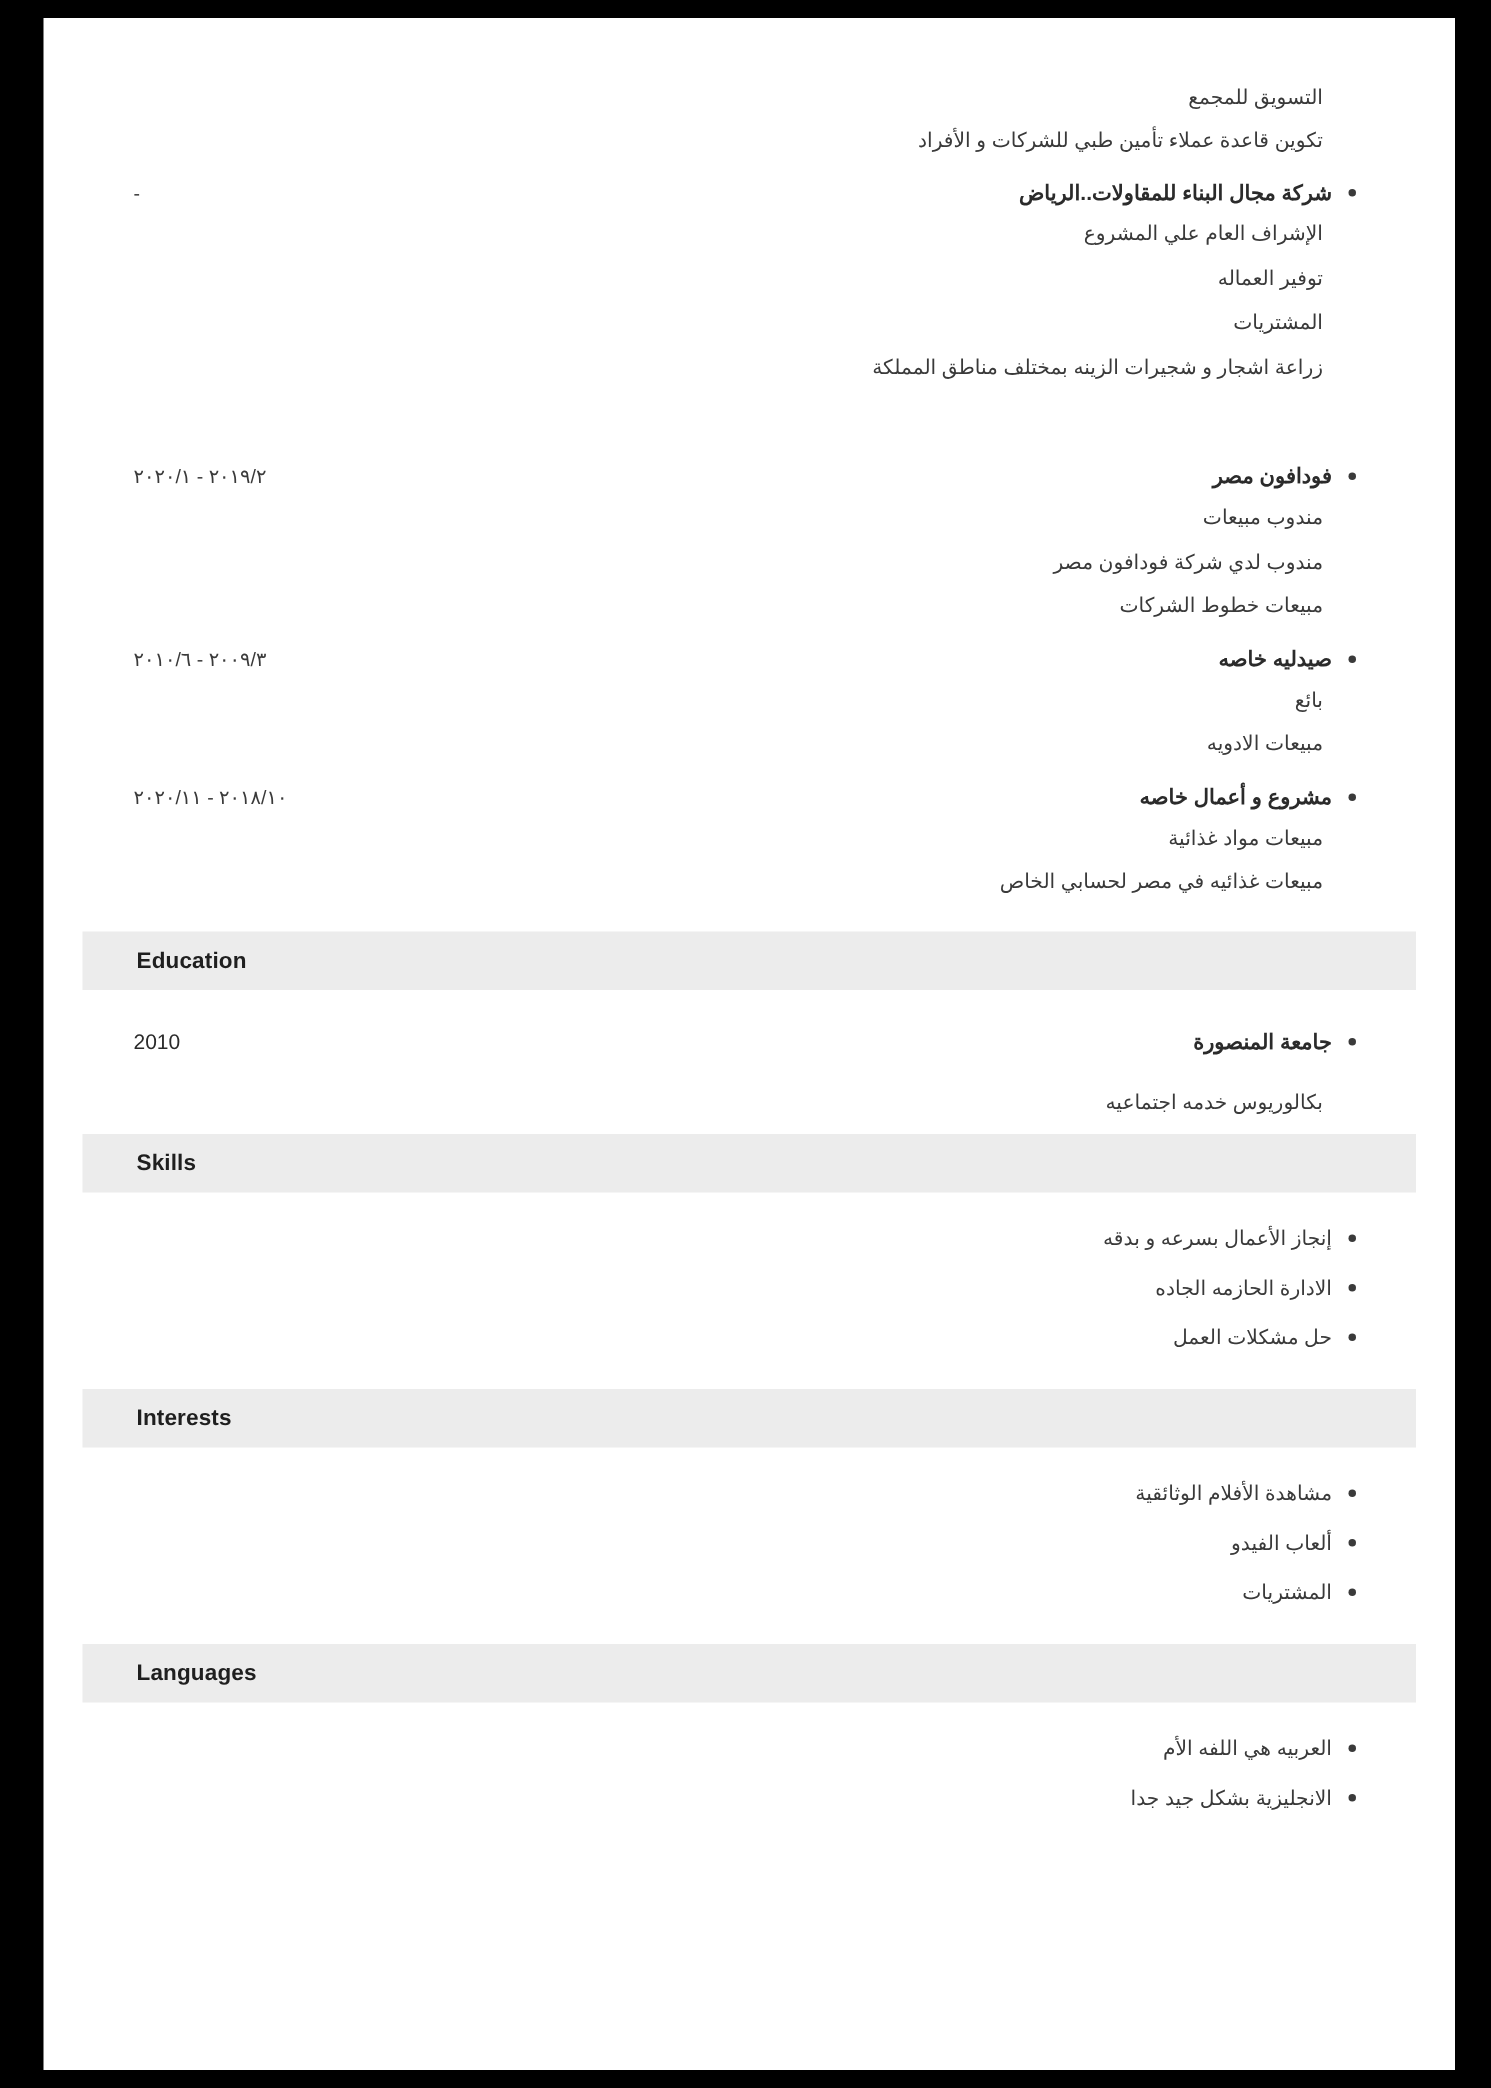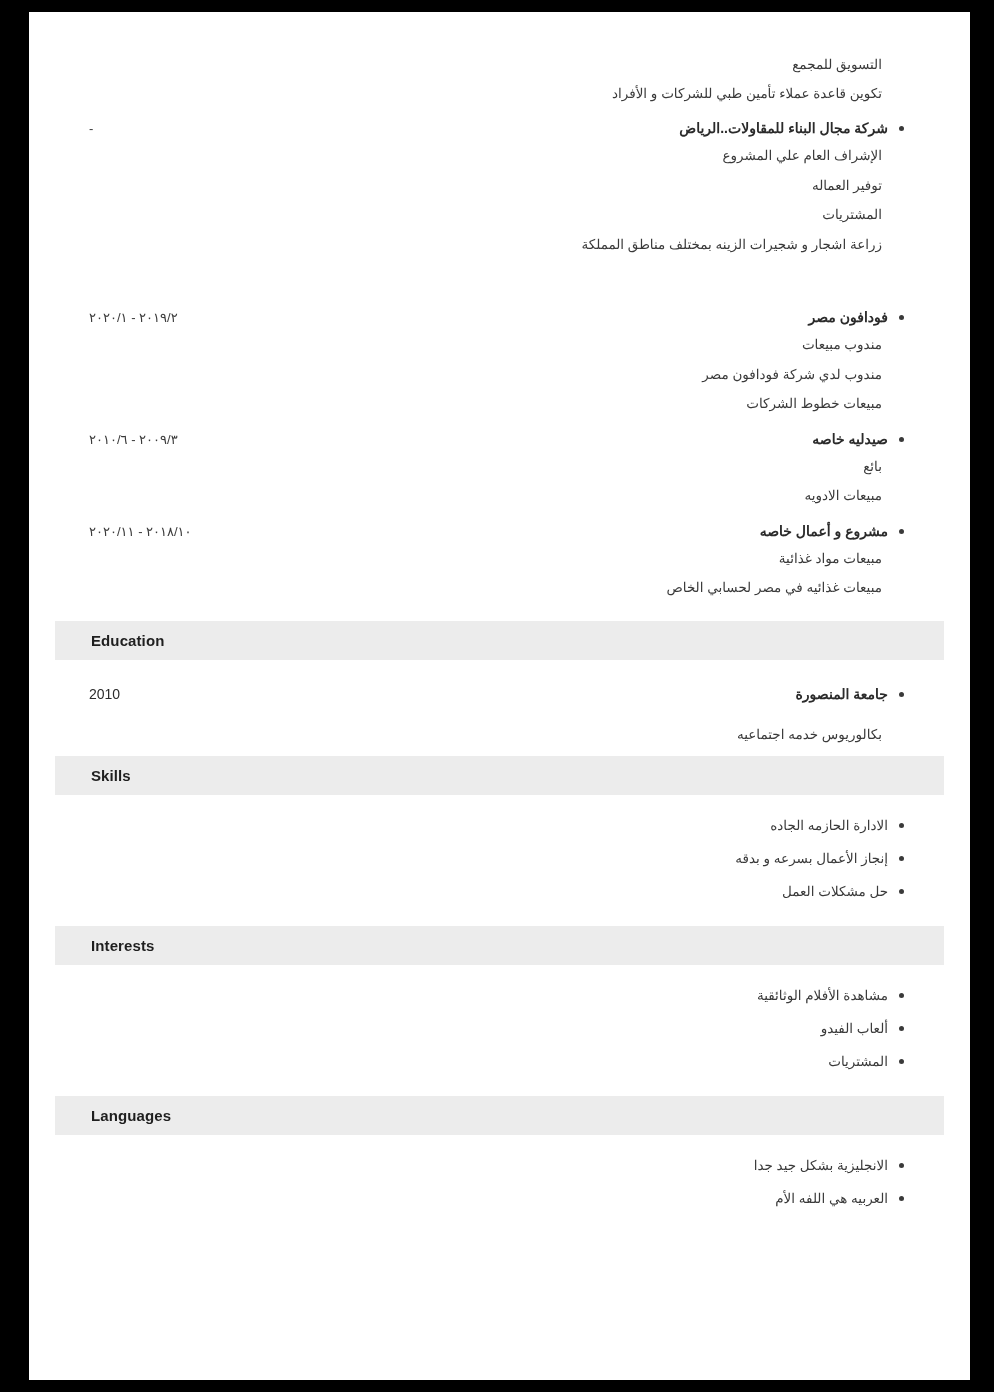--- a/index.html
+++ b/index.html
@@ -230,22 +230,22 @@
           <div class="line sub">بكالوريوس خدمه اجتماعيه</div>
         </div>
       </div>
     </div>
 
     <div class="section-bar">
       <h2>Skills</h2>
     </div>
     <div class="section-body">
       <ul class="bullets">
+        <li>إنجاز الأعمال بسرعه و بدقه</li>
         <li>الادارة الحازمه الجاده</li>
-        <li>إنجاز الأعمال بسرعه و بدقه</li>
         <li>حل مشكلات العمل</li>
       </ul>
     </div>
 
     <div class="gap-sm"></div>
 
     <div class="section-bar">
       <h2>Interests</h2>
     </div>
     <div class="section-body">
@@ -256,19 +256,19 @@
       </ul>
     </div>
 
     <div class="gap-sm"></div>
 
     <div class="section-bar">
       <h2>Languages</h2>
     </div>
     <div class="section-body">
       <ul class="bullets">
+        <li>العربيه هي اللفه الأم</li>
         <li>الانجليزية بشكل جيد جدا</li>
-        <li>العربيه هي اللفه الأم</li>
       </ul>
     </div>
 
   </div>
 </div>
 
 </body></html>

